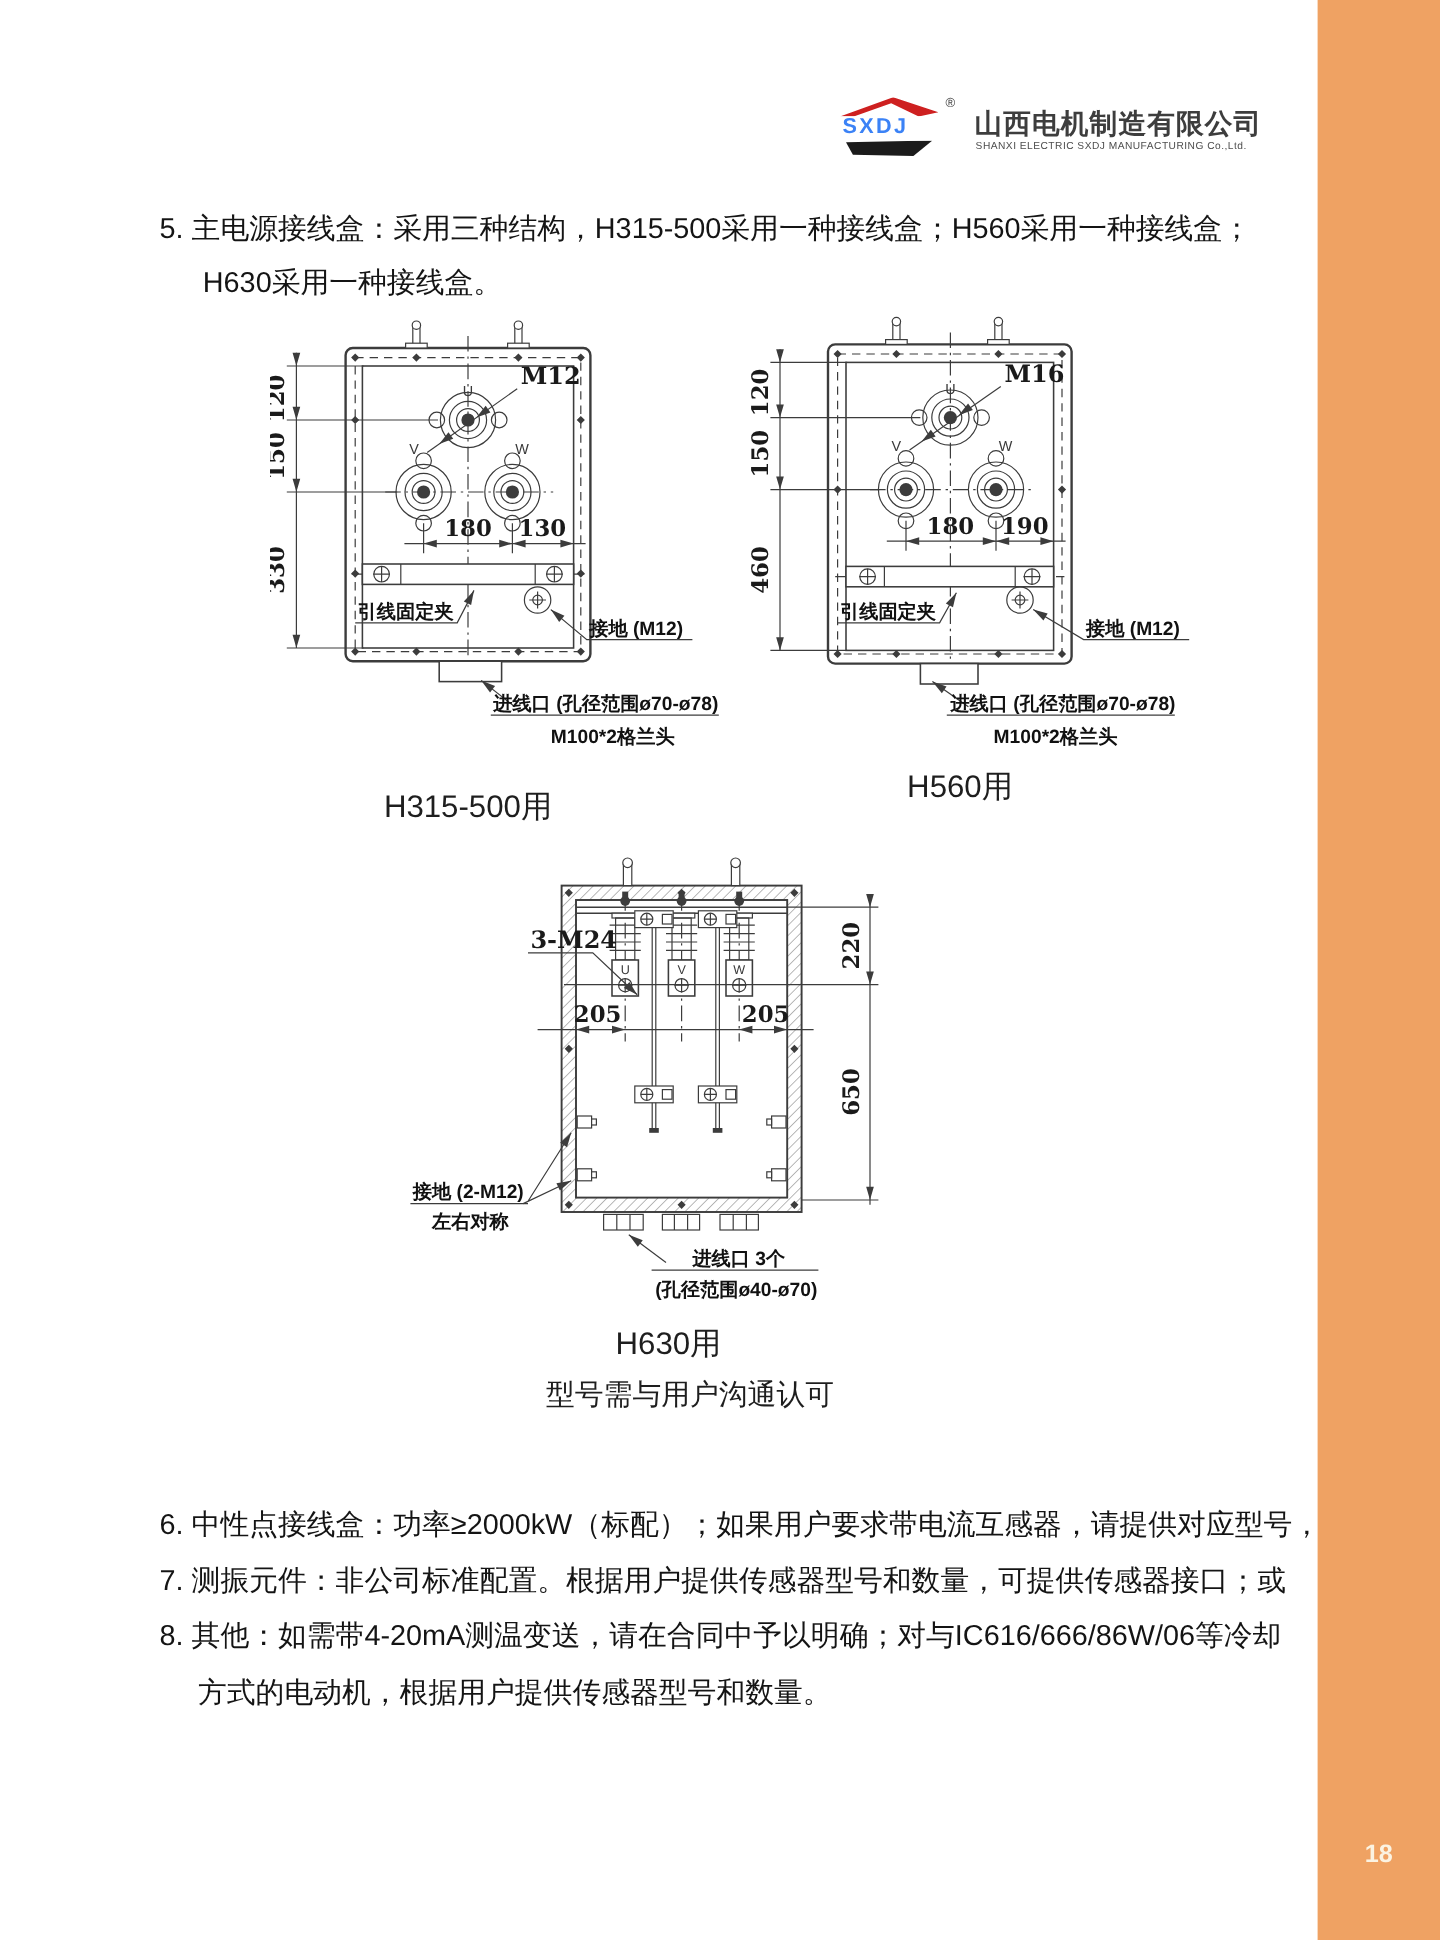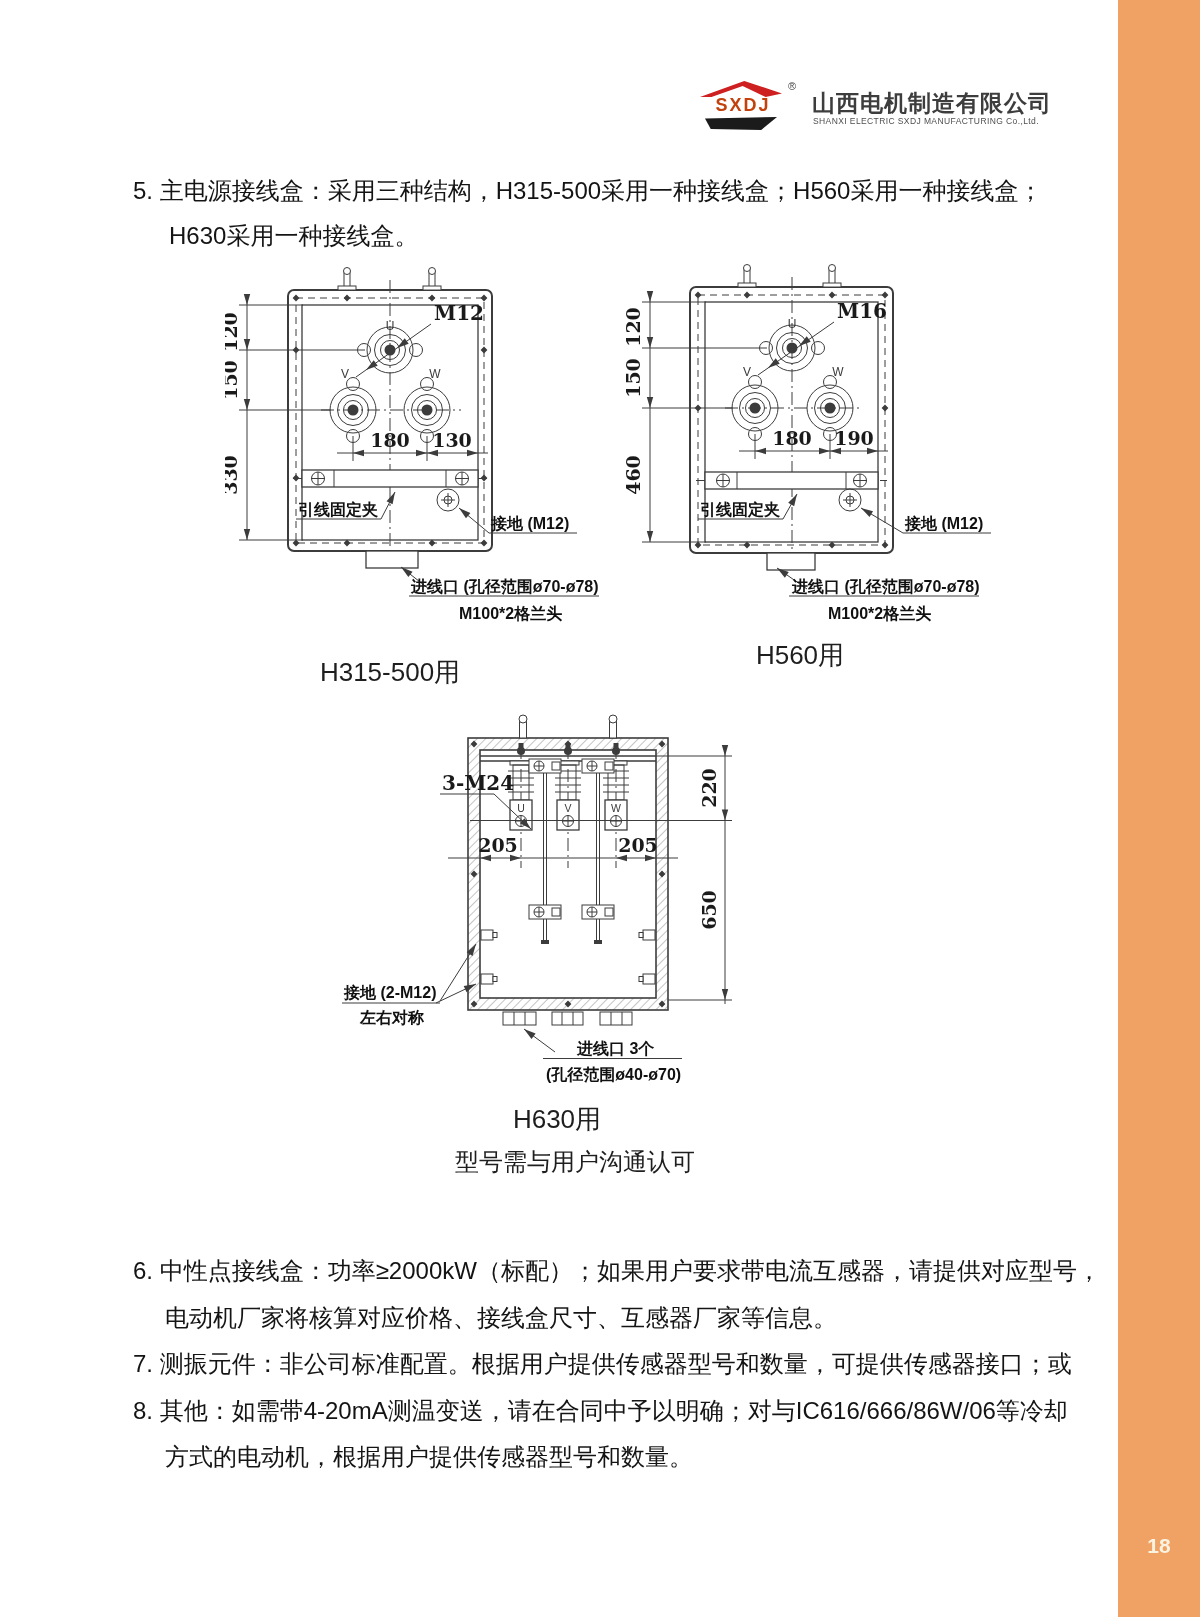--- a/index.html
+++ b/index.html
@@ -1,27 +1,27 @@
 <!DOCTYPE html>
 <html><head>
 <meta charset="utf-8">
 <style>
   html,body{margin:0;padding:0;}
   body{width:1200px;height:1617px;position:relative;background:#ffffff;overflow:hidden;
        font-family:"Liberation Sans", sans-serif;color:#151515;}
   .abs{position:absolute;}
   
-  .accent-bar{position:absolute;top:0;right:0;width:82px;height:1617px;background:#EFA263;}
+  .accent-bar{position:absolute;top:0;right:0;width:102px;height:1617px;background:#EFA263;}
   .page-num{position:absolute;top:1534px;left:0;width:100%;text-align:center;
             color:#FBF3E2;font-size:21px;font-weight:bold;}
   
   .logo{position:absolute;left:700px;top:76px;width:330px;height:64px;}
   .logo-roof{position:absolute;left:0;top:5px;width:82px;height:16px;background:#CE2020;
              clip-path:polygon(0 100%,54% 0,100% 78%,80% 100%,52% 32%,14% 100%);}
-  .logo-sxdj{position:absolute;left:2px;top:19px;width:82px;text-align:center;color:#c2410c;
+  .logo-sxdj{position:absolute;left:2px;top:19px;width:82px;text-align:left;color:#3b82f6;
              font-weight:bold;font-size:18px;letter-spacing:2px;font-family:"Liberation Sans",sans-serif;}
   .logo-base{position:absolute;left:5px;top:41px;width:72px;height:13px;background:#1b1b1b;
              clip-path:polygon(0 12%,100% 0,78% 100%,8% 92%);}
   .logo-reg{position:absolute;left:88px;top:4px;font-size:11px;color:#444;}
   .logo-cn{position:absolute;left:112px;top:12px;font-size:23px;font-weight:bold;color:#3d3d3d;letter-spacing:1px;white-space:nowrap;}
   .logo-en{position:absolute;left:113px;top:40px;font-size:8.5px;color:#4e4e4e;letter-spacing:0.4px;white-space:nowrap;}
   
   .note{position:absolute;left:133px;width:950px;font-size:24px;line-height:45px;font-weight:500;color:#141414;}
   .note .cont{padding-left:36px;}
   .notes-block{position:absolute;left:133px;top:1248px;width:950px;font-size:24px;line-height:46.5px;font-weight:500;color:#141414;}
@@ -429,17 +429,16 @@
   </g>
   <text class="lbl" x="247" y="364">进线口 3个</text>
   <text class="lbl" x="216" y="390">(孔径范围ø40-ø70)</text>
 </svg>
 
 <div class="cap" style="left:557px;top:1102px;">H630用</div>
 <div class="subcap" style="left:575px;top:1146px;">型号需与用户沟通认可</div>
 
 <div class="notes-block">
   <div>6. 中性点接线盒：功率≥2000kW（标配）；如果用户要求带电流互感器，请提供对应型号，</div>
-  <div class="cont">电动机厂家将核算对应价格、接线盒尺寸、互感器厂家等信息。</div>
   <div>7. 测振元件：非公司标准配置。根据用户提供传感器型号和数量，可提供传感器接口；或</div>
   <div>8. 其他：如需带4-20mA测温变送，请在合同中予以明确；对与IC616/666/86W/06等冷却</div>
   <div class="cont">方式的电动机，根据用户提供传感器型号和数量。</div>
 </div>
 
 </body></html>

